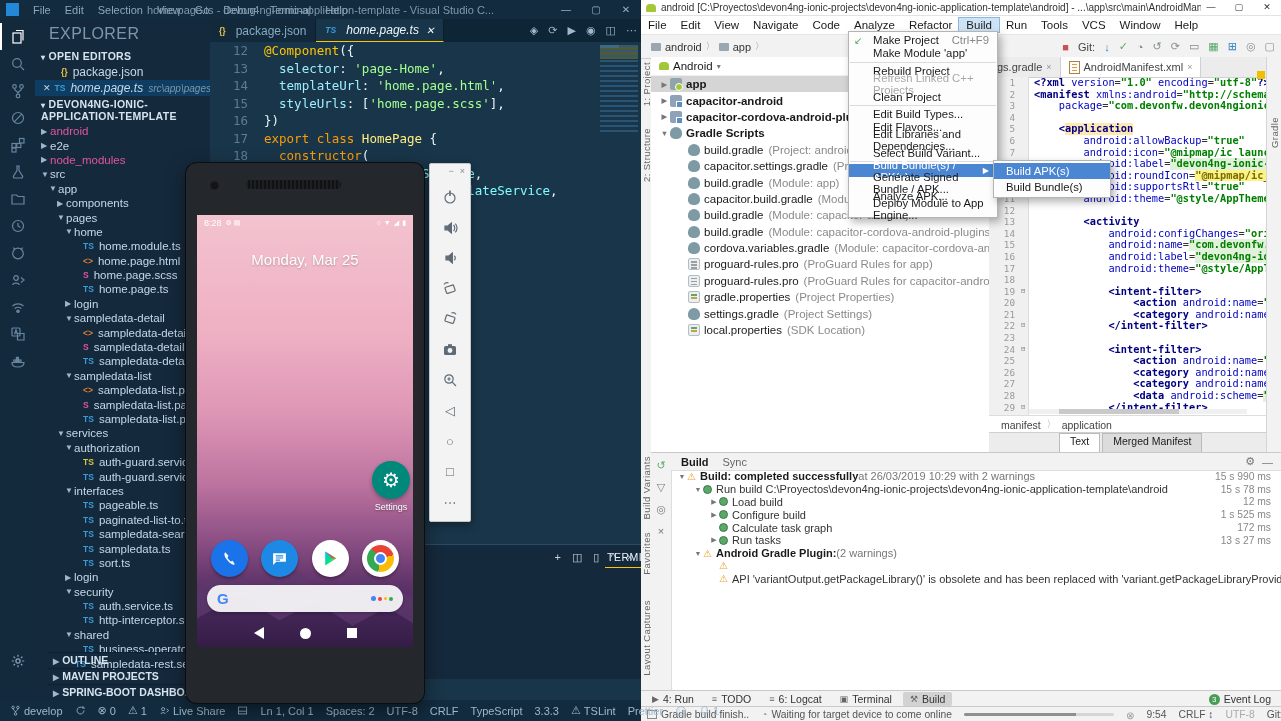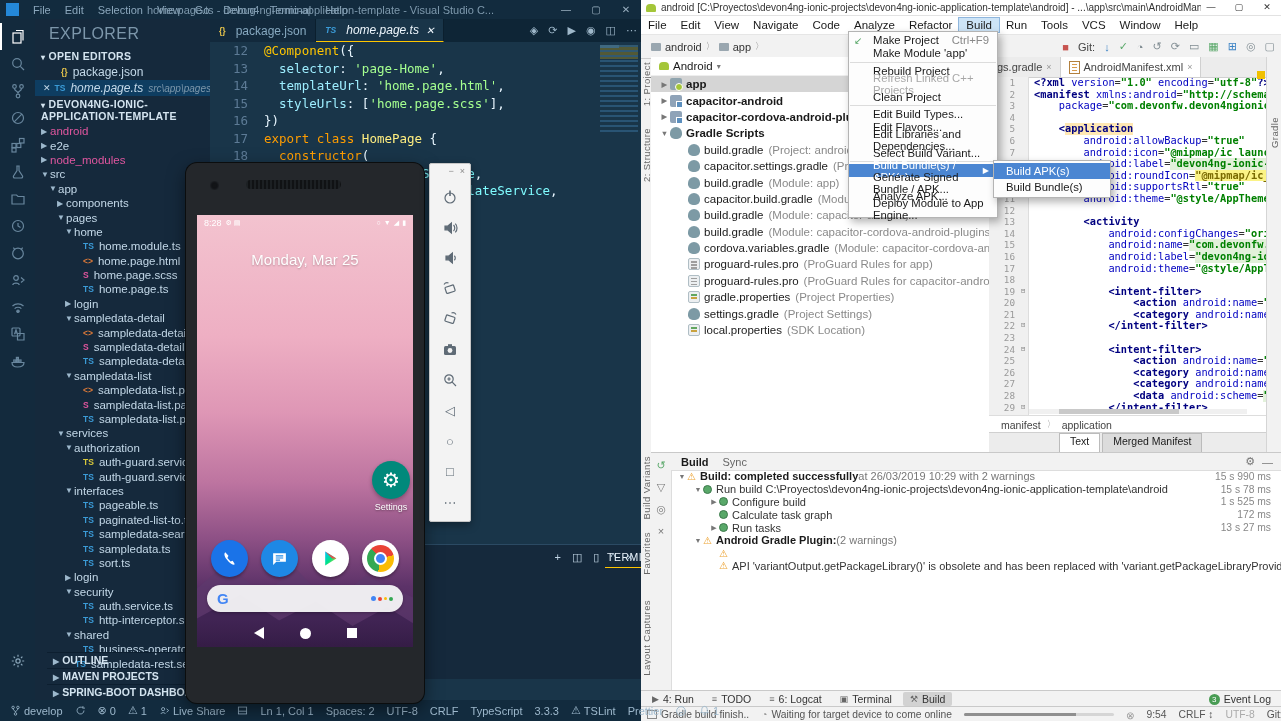--- a/index.html
+++ b/index.html
@@ -846,20 +846,26 @@
           </div>
           <div class="bo-row" style="padding-left:22px">
             <span class="exp">▼</span>
             <span class="bo-ok"></span>
             <span style="color:#333">Run build C:\Proyectos\devon4ng-ionic-projects\devon4ng-ionic-application-template\android</span>
             <span class="bo-time">15 s 78 ms</span>
           </div>
           <div class="bo-row" style="padding-left:38px">
             <span class="exp">▶</span>
             <span class="bo-ok"></span>
+            <span style="color:#333">Load build</span>
+            <span class="bo-time">12 ms</span>
+          </div>
+          <div class="bo-row" style="padding-left:38px">
+            <span class="exp">▶</span>
+            <span class="bo-ok"></span>
             <span style="color:#333">Configure build</span>
             <span class="bo-time">1 s 525 ms</span>
           </div>
           <div class="bo-row" style="padding-left:38px">
             <span class="exp"></span>
             <span class="bo-ok"></span>
             <span style="color:#333">Calculate task graph</span>
             <span class="bo-time">172 ms</span>
           </div>
           <div class="bo-row" style="padding-left:38px">

